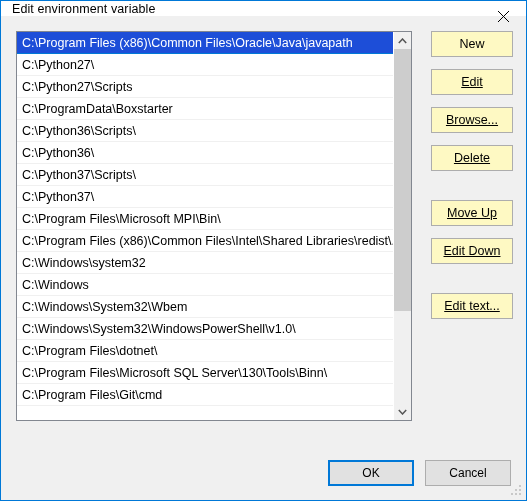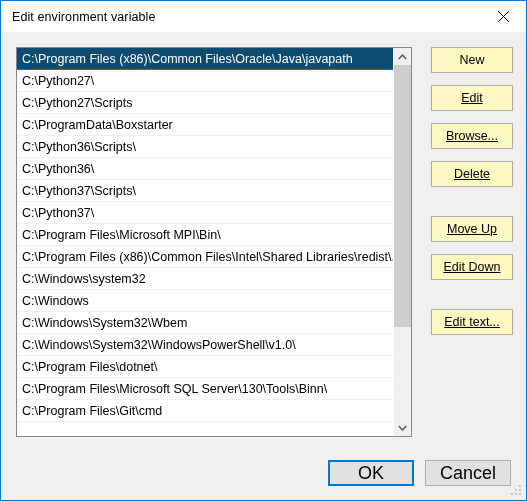--- a/index.html
+++ b/index.html
@@ -21,24 +21,24 @@
     height: 501px;
     box-sizing: border-box;
     border: 1px solid #0078d7;
     background: #f0f0f0;
     display: flex;
     flex-direction: column;
   }
 
   
   .titlebar {
-    height: 31px;
+    height: 15px;
     background: #ffffff;
     display: flex;
-    align-items: center;
+    align-items: flex-end;
     flex: none;
     position: relative;
   }
   .title-text {
     font-size: 12.5px;
     color: #000000;
     padding-left: 11px;
     letter-spacing: 0.1px;
     white-space: nowrap;
   }
@@ -86,21 +86,21 @@
     border-bottom: 1px solid #f0f0f0;
     padding-left: 5px;
     font-size: 12.5px;
     color: #000000;
     white-space: nowrap;
     overflow: hidden;
     text-overflow: clip;
     cursor: default;
   }
   .row.selected {
-    background: #0c4a6e;
+    background: #1d4ed8;
     color: #ffffff;
     border-bottom-color: #0078d7;
   }
 
   
   .scrollbar {
     width: 17px;
     flex: none;
     background: #f0f0f0;
     border-left: 1px solid #ffffff;
@@ -170,21 +170,21 @@
     display: flex;
     gap: 11px;
   }
   .fbtn {
     width: 86px;
     height: 26px;
     box-sizing: border-box;
     background: #e1e1e1;
     border: 1px solid #adadad;
     font-family: "Liberation Sans", sans-serif;
-    font-size: 18px;
+    font-size: 12px;
     color: #000000;
     text-align: center;
     line-height: 24px;
     cursor: default;
     padding: 0;
   }
   .fbtn.default {
     border: 2px solid #0078d7;
     line-height: 22px;
   }

